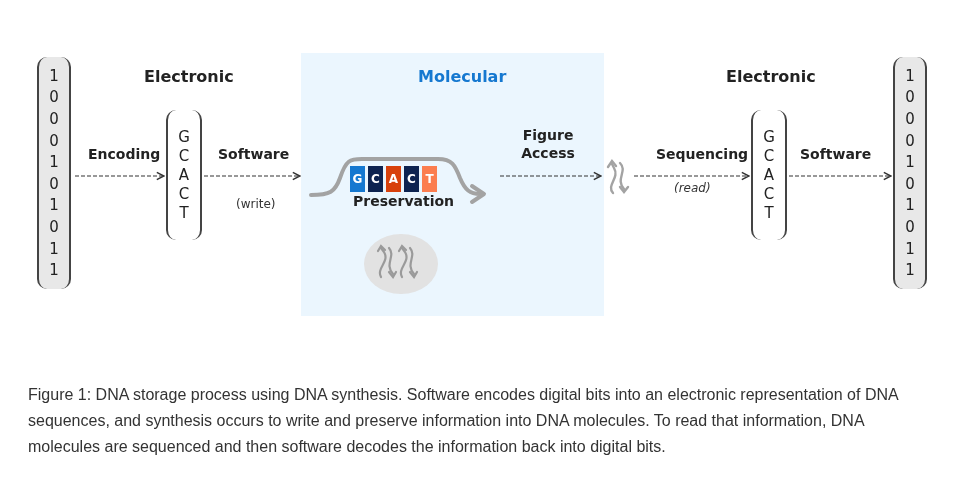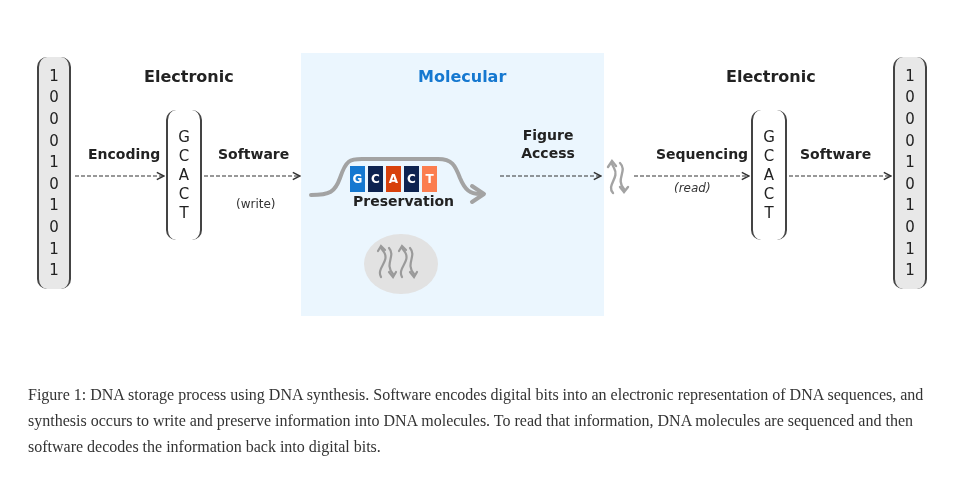--- a/index.html
+++ b/index.html
@@ -16,21 +16,21 @@
           display: flex; flex-direction: column; align-items: center; justify-content: space-evenly; padding: 6px 0; }
   .bits span { font-size: 15px; line-height: 18px; color: #222; }
   .bases { width: 36px; height: 130px; border-radius: 10px;
            border-left: 2px solid #444; border-right: 2px solid #444; box-sizing: border-box;
            display: flex; flex-direction: column; align-items: center; justify-content: center; }
   .bases span { font-size: 15px; line-height: 19px; color: #222; }
   .strand-block { display: flex; gap: 3px; }
   .strand-block span { width: 15px; height: 26px; display: flex; align-items: center; justify-content: center;
                        color: #fff; font-size: 12px; font-weight: bold; }
   .caption { left: 28px; top: 382px; width: 900px; font-size: 16px; line-height: 26px; color: #333;
-             font-family: Liberation Serif, serif; }
+             font-family: Liberation Sans, sans-serif; }
   svg { position: absolute; left: 0; top: 0; overflow: visible; }
 </style>
 </head>
 <body>
 
 <div class="abs molecular-panel"></div>
 
 <div class="abs heading" style="left:144px; top:67px;">Electronic</div>
 <div class="abs heading blue" style="left:412px; top:67px;margin-left:6px;">Molecular</div>
 <div class="abs heading" style="left:726px; top:67px;">Electronic</div>

